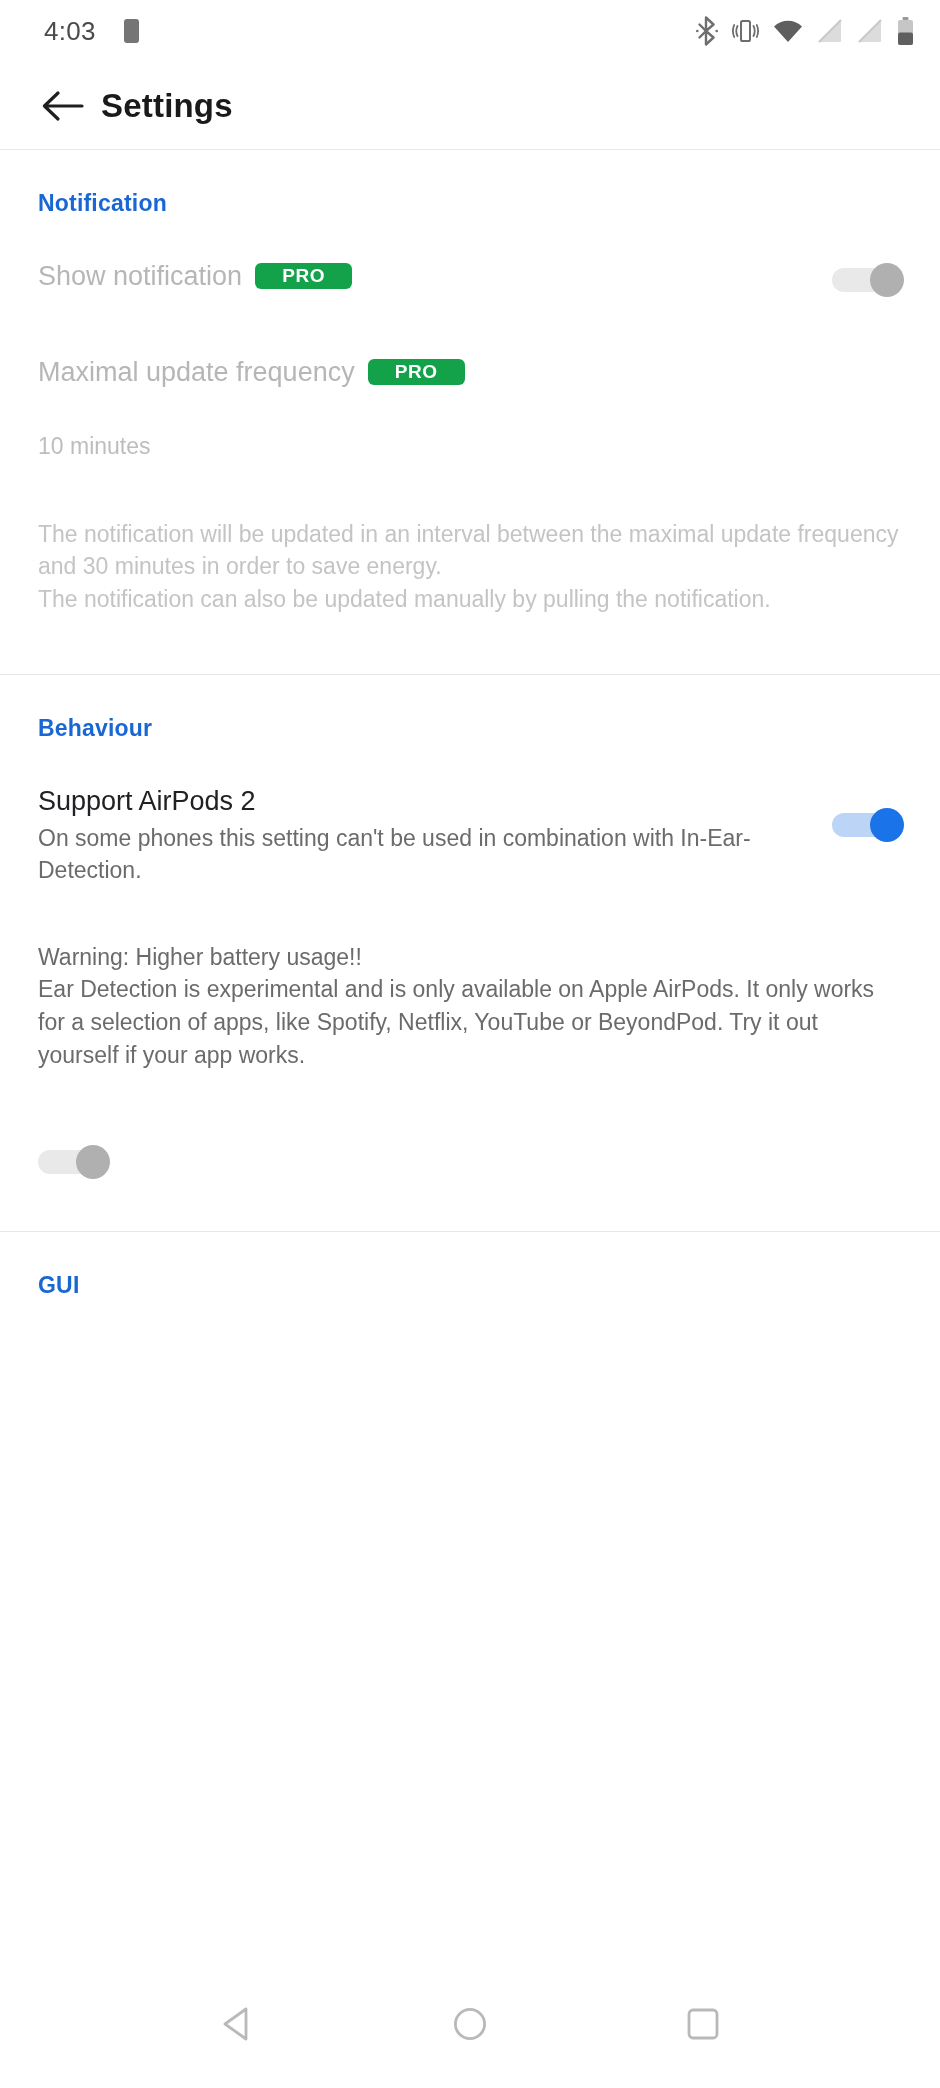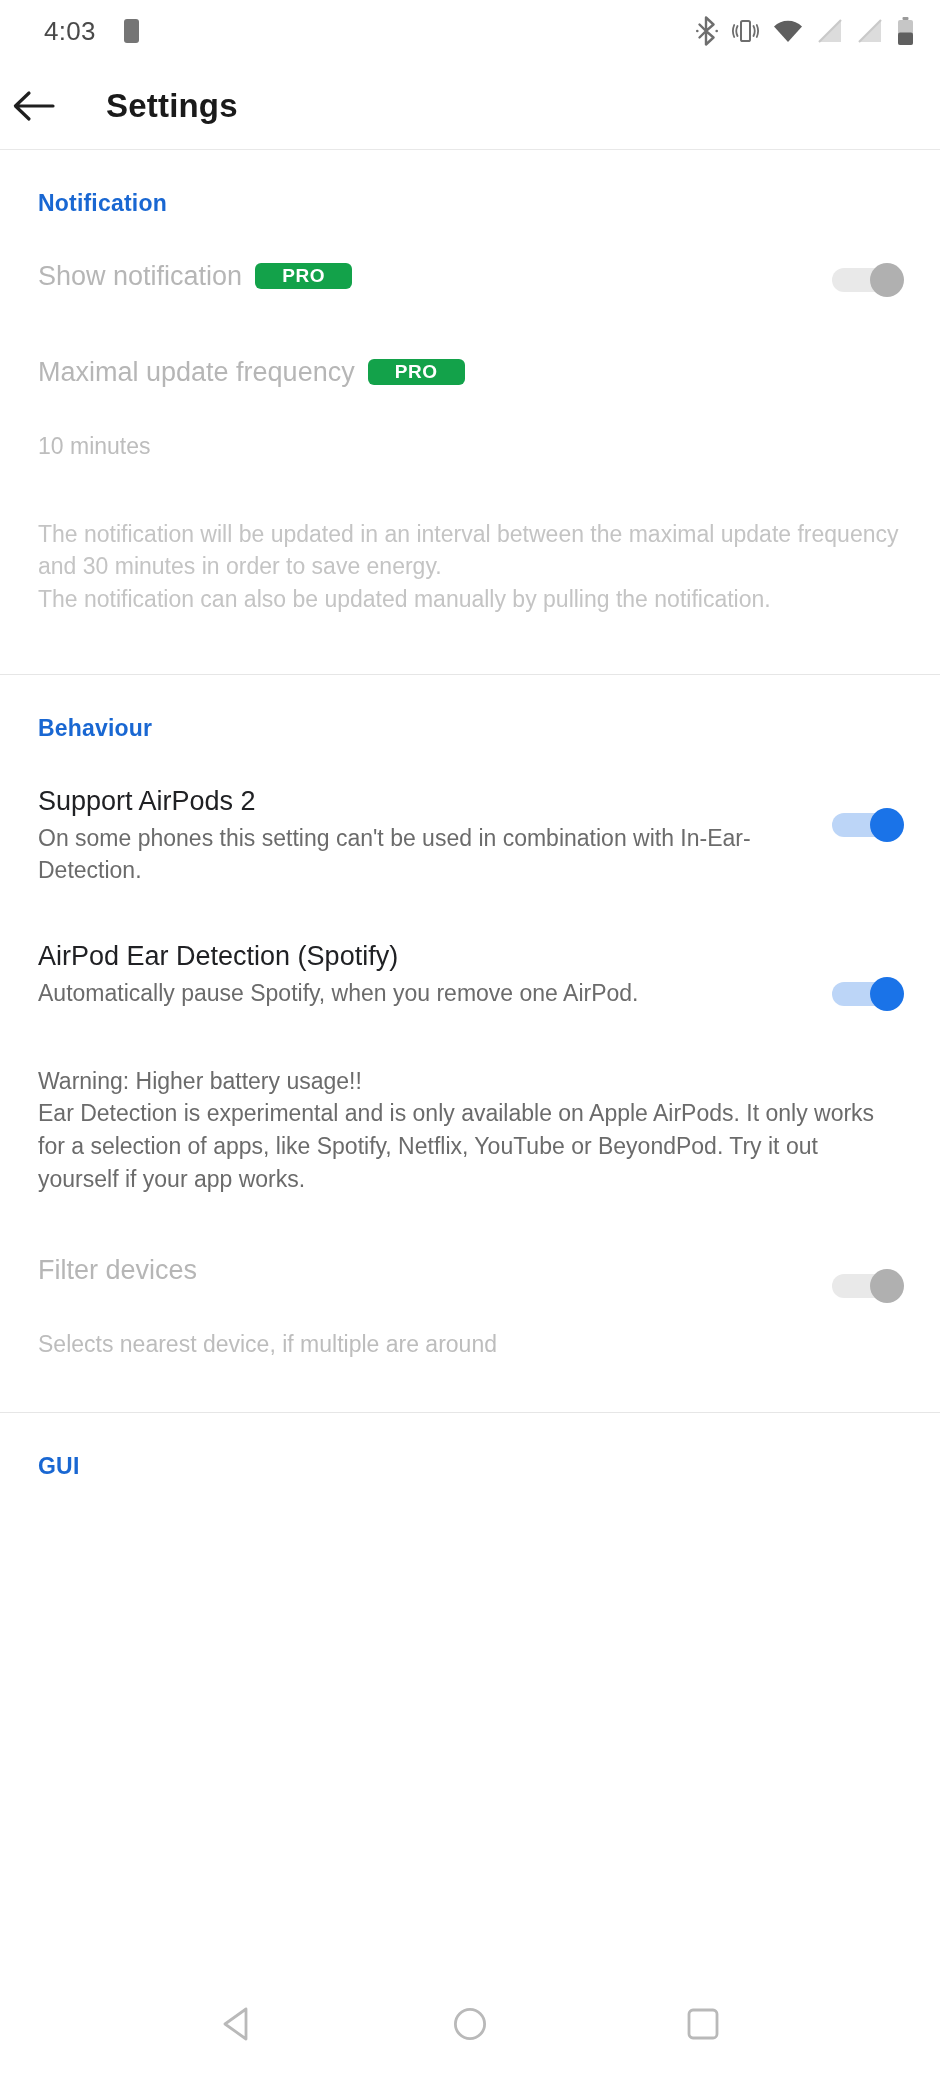--- a/index.html
+++ b/index.html
@@ -21,21 +21,21 @@
   .sb-time { font-size:26px; color:#4a4a4a; letter-spacing:.3px; }
   .sb-left { display:flex; align-items:center; gap:28px; }
   .sb-appicon { width:15px; height:24px; border-radius:3px; background:#757575; }
   .sb-right { margin-left:auto; display:flex; align-items:center; gap:14px; }
   .sb-ic { display:block; }
 
   
   .appbar {
     height:88px; flex:0 0 88px;
     display:flex; align-items:center;
-    padding-left:12px; gap:50px;
+    padding-left:41px; gap:16px;
     background:#fff;
     border-bottom:1px solid #e8e8e8;
   }
   .appbar-title { font-size:33px; font-weight:bold; color:#1a1a1a; letter-spacing:.2px; }
 
   
   .content { flex:1 1 auto; overflow:hidden; background:#fff; }
   .section { padding:0 0 0 0; }
   .section-divider { height:1px; background:#e6e6e6; width:100%; }
 
@@ -200,45 +200,25 @@
           <div class="row-sub">On some phones this setting can't be used in combination with In-Ear-Detection.</div>
         </div>
         <div class="row-ctrl" style="padding-top:24px;">
           <span class="switch on">
             <span class="track"></span>
             <span class="thumb"></span>
           </span>
         </div>
       </div>
 
-      <div class="row" style="padding-top:52px;">
-        <div class="row-text">
-          <div class="row-title">
-            <span>AirPod Ear Detection (Spotify)</span>
-          </div>
-          <div class="row-sub">Automatically pause Spotify, when you remove one AirPod.</div>
-        </div>
-        <div class="row-ctrl" style="padding-top:38px;">
-          <span class="switch on">
-            <span class="track"></span>
-            <span class="thumb"></span>
-          </span>
-        </div>
-      </div>
 
       <div class="para dark" style="padding-top:54px;">Warning: Higher battery usage!!
 Ear Detection is experimental and is only available on Apple AirPods. It only works for a selection of apps, like Spotify, Netflix, YouTube or BeyondPod. Try it out yourself if your app works.</div>
 
       <div class="row" style="padding-top:58px;padding-bottom:52px;">
-        <div class="row-text">
-          <div class="row-title disabled">
-            <span>Filter devices</span>
-          </div>
-          <div class="row-sub disabled">Selects nearest device, if multiple are around</div>
-        </div>
         <div class="row-ctrl" style="padding-top:16px;">
           <span class="switch off">
             <span class="track"></span>
             <span class="thumb"></span>
           </span>
         </div>
       </div>
     </div>
 
     <div class="section-divider"></div>

